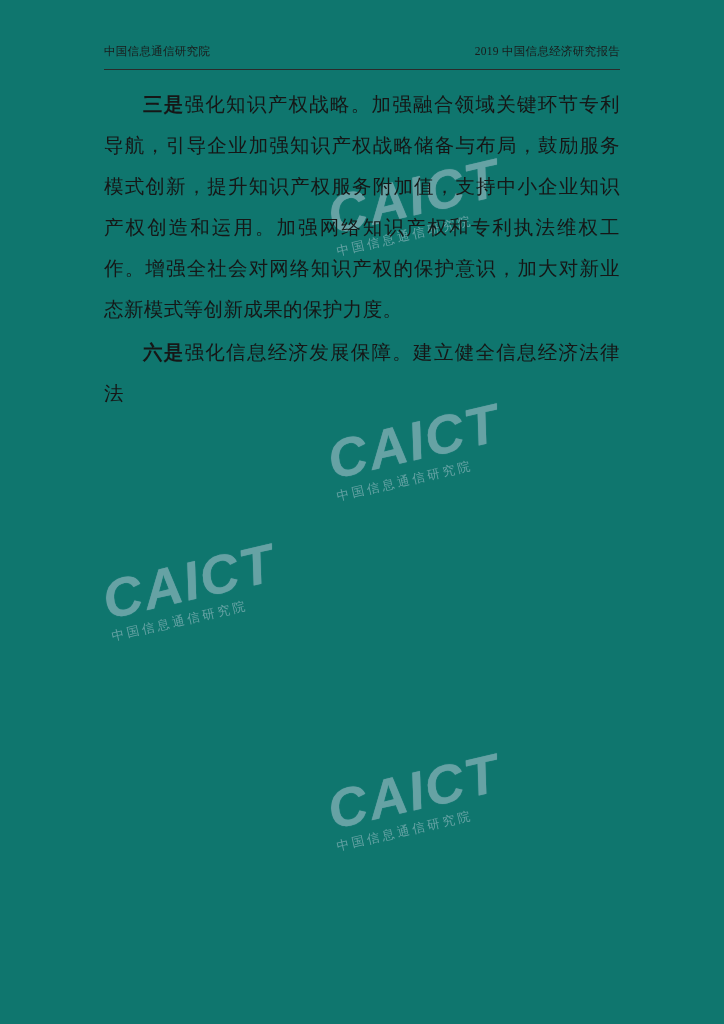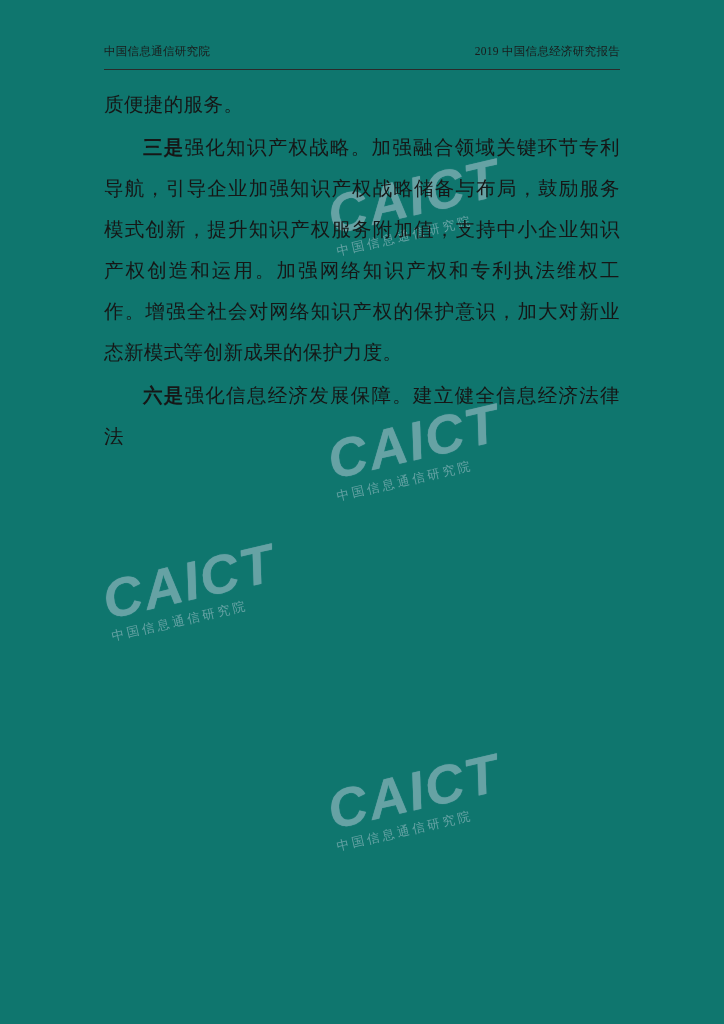--- a/index.html
+++ b/index.html
@@ -125,23 +125,20 @@
     <div class="wm-main">CAICT</div>
     <div class="wm-sub">中国信息通信研究院</div>
   </div>
   <div class="wm wm-4">
     <div class="wm-main">CAICT</div>
     <div class="wm-sub">中国信息通信研究院</div>
   </div>
 
   <div class="content">
 
-    <p class="para">
-      <span>质便捷的服务。</span>
-    </p>
 
     <p class="para indent">
       <span class="lead">三是</span><span>强化知识产权战略。加强融合领域关键环节专利导航，引导企业加强知识产权战略储备与布局，鼓励服务模式创新，提升知识产权服务附加值，支持中小企业知识产权创造和运用。加强网络知识产权和专利执法维权工作。增强全社会对网络知识产权的保护意识，加大对新业态新模式等创新成果的保护力度。</span>
     </p>
 
 
 
     <p class="para indent">
       <span class="lead">六是</span><span>强化信息经济发展保障。建立健全信息经济法律法</span>
     </p>

